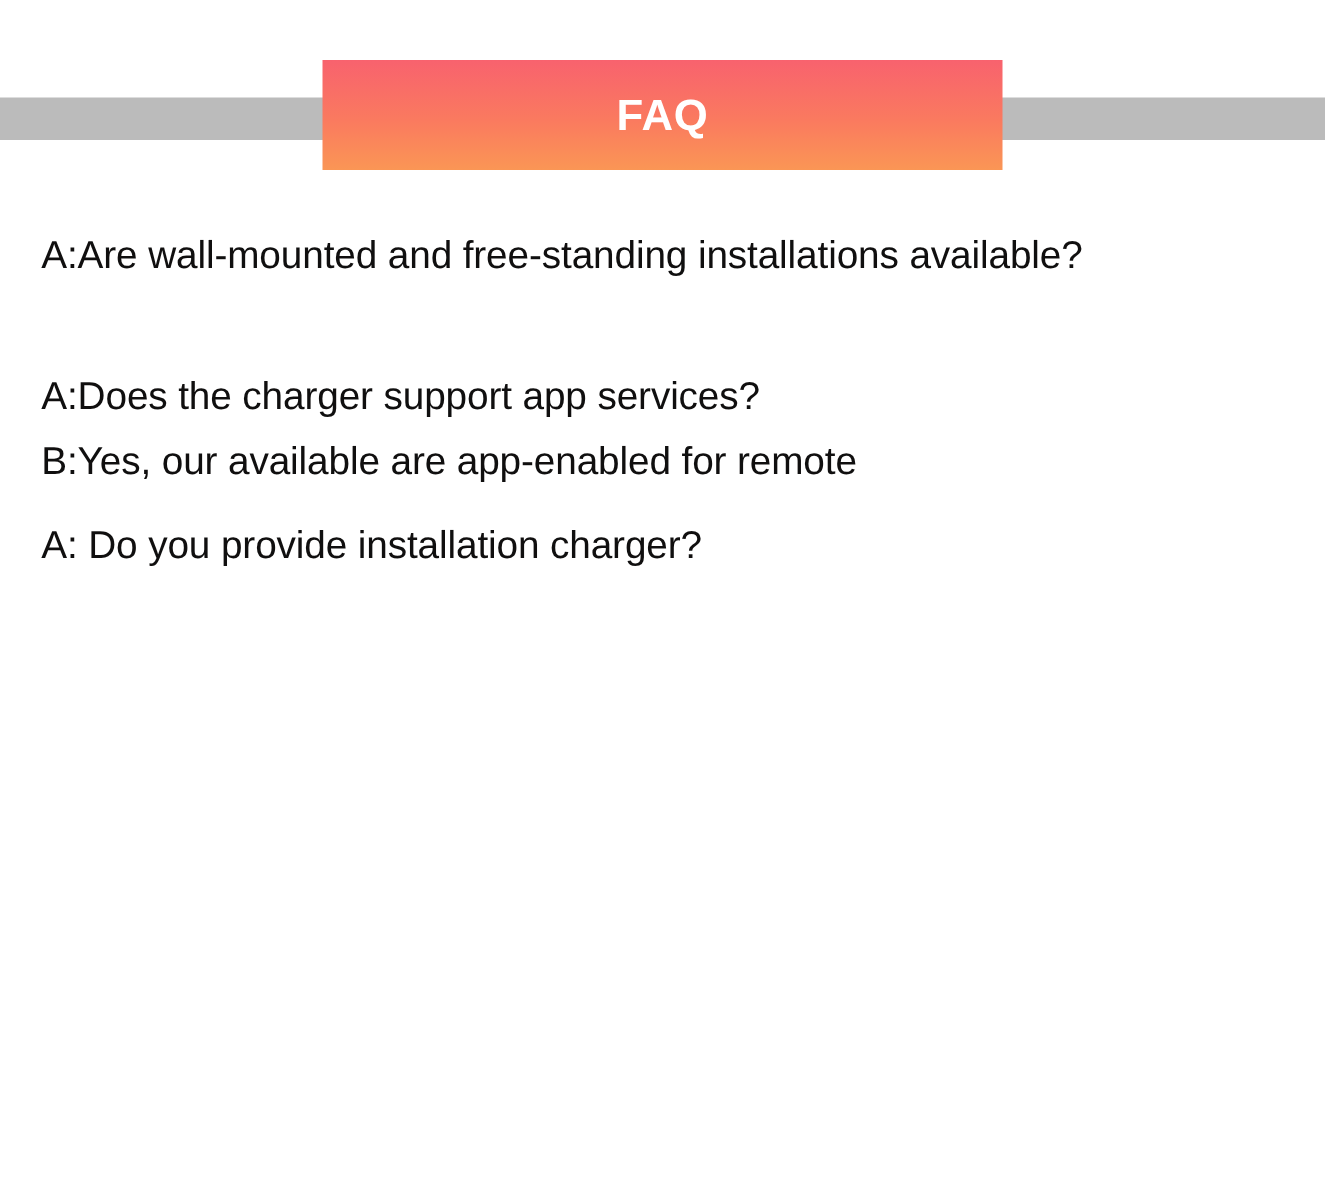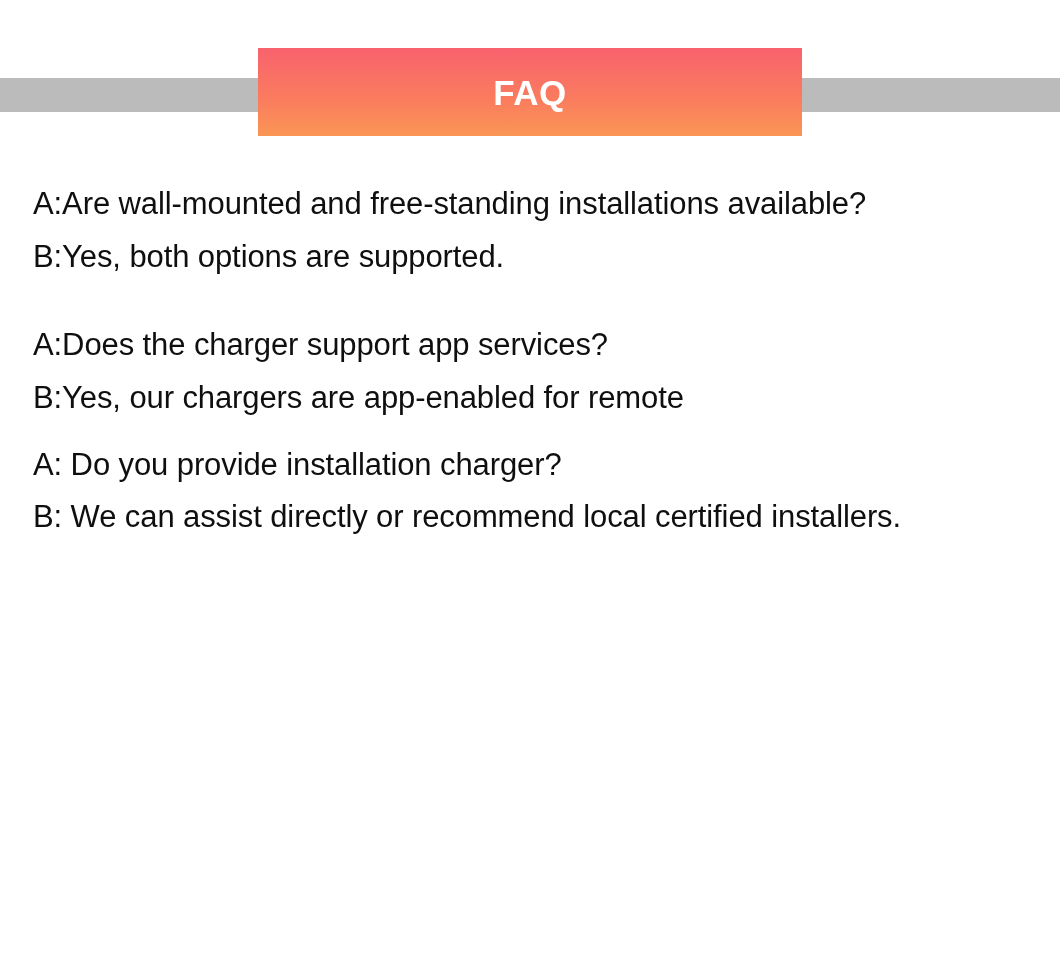--- a/index.html
+++ b/index.html
@@ -54,21 +54,21 @@
   .faq-body {
     position: absolute;
     left: 33px;
     top: 182px;
     width: 985px;
   }
   .qa-block {
     margin: 0 0 22px 0;
   }
   .qa-block.gap-large {
-    margin-bottom: 44px;
+    margin-bottom: 68px;
   }
   .qa-line {
     font-family: "Liberation Sans Narrow", "Liberation Sans", "DejaVu Sans Condensed", "DejaVu Sans", sans-serif;
     font-stretch: condensed;
     font-size: 31px;
     font-weight: 400;
     color: #100f0f;
     line-height: 1.44;
     margin: 0;
     letter-spacing: -0.1px;
@@ -88,27 +88,25 @@
   <div class="gray-bar"></div>
   <div class="faq-banner">
     <div class="faq-title">FAQ</div>
   </div>
 </div>
 
 <div class="faq-body">
 
   <div class="qa-block gap-large">
     <p class="qa-line q">A:Are wall-mounted and free-standing installations available?</p>
-    <p class="qa-line a">B:Yes, both options are supported.</p>
   </div>
 
   <div class="qa-block">
     <p class="qa-line q">A:Does the charger support app services?</p>
-    <p class="qa-line a">B:Yes, our chargers are app-enabled for remote</p>
+    <p class="qa-line a">B:Yes, our available are app-enabled for remote</p>
   </div>
 
   <div class="qa-block">
     <p class="qa-line q">A: Do you provide installation charger?</p>
-    <p class="qa-line a tight">B: We can assist directly or recommend local certified installers.</p>
   </div>
 
 
 </div>
 
 </body></html>

